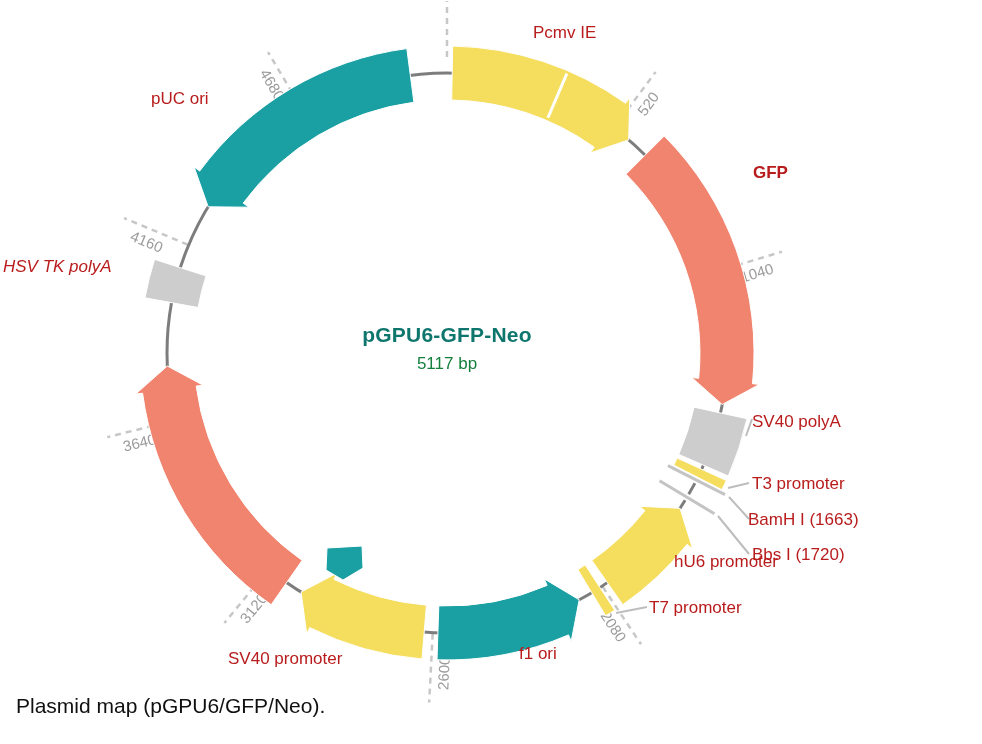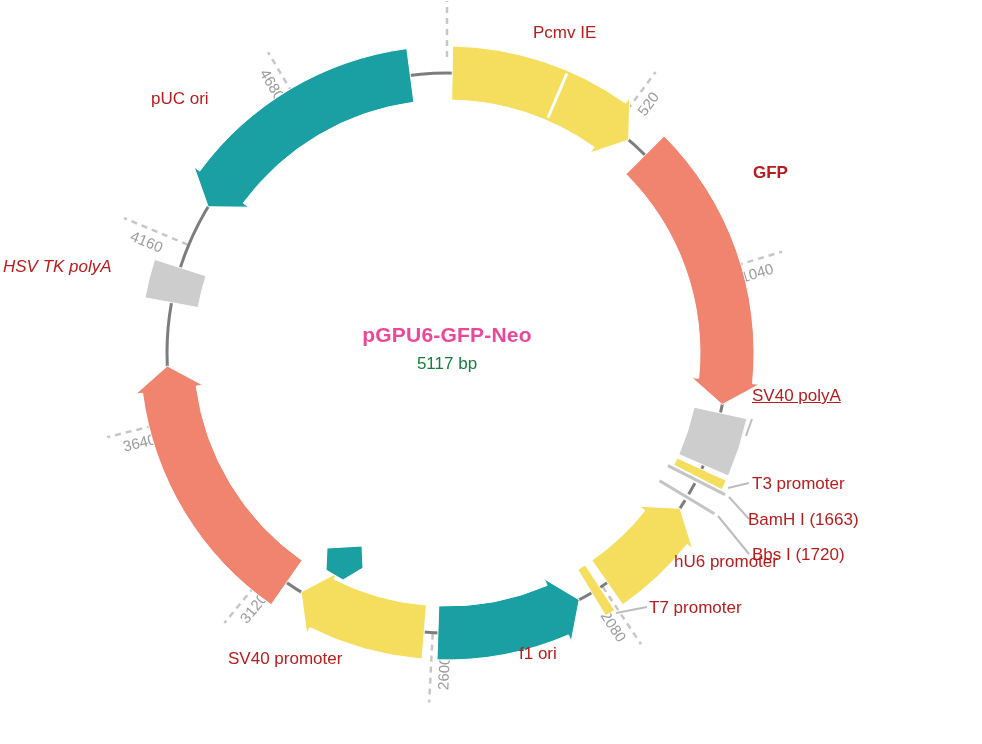--- a/index.html
+++ b/index.html
@@ -4,21 +4,21 @@
 <style>
   html,body{margin:0;padding:0;background:#ffffff;}
   body{width:982px;height:744px;position:relative;overflow:hidden;
        font-family:"Liberation Sans",sans-serif;}
   .stage{position:absolute;inset:0;}
   svg{position:absolute;left:0;top:0;}
   svg text{font-family:"Liberation Sans",sans-serif;}
   .lbl{position:absolute;font-size:17px;color:#b91c1c;white-space:nowrap;}
   .lbl.wrap{white-space:normal;width:128px;line-height:1.3;}
   .center{position:absolute;left:327px;top:323px;width:240px;text-align:center;}
-  .center .t{font-size:21px;font-weight:bold;color:#ec4899;letter-spacing:.2px;}
+  .center .t{font-size:21px;font-weight:bold;color:#0f766e;letter-spacing:.2px;}
   .center .s{font-size:17px;color:#15803d;margin-top:7px;}
   .caption{position:absolute;left:16px;top:694px;font-size:21px;color:#101010;}
 </style>
 </head>
 <body>
 
 <div class="stage">
 
   <svg id="plasmid-svg" width="982" height="744" viewBox="0 0 982 744">
       <line x1="614.4759338090496" y1="127.3613251351027" x2="655.5999175557557" y2="71.95538717895357" stroke="#c7c7c7" stroke-width="2.5" stroke-dasharray="6 5"></line>
@@ -63,24 +63,25 @@
       <line x1="616" y1="613" x2="647" y2="607" stroke="#BDBDBD" stroke-width="2"></line>
     </svg>
 
   <div class="center">
     <div class="t">pGPU6-GFP-Neo</div>
     <div class="s">5117 bp</div>
   </div>
 
   <div class="lbl" style="left:533px;top:23px;">Pcmv IE</div>
   <div class="lbl" style="left:753px;top:163px;font-weight:bold;">GFP</div>
-  <div class="lbl" style="left:752px;top:386px;text-decoration:underline;">SV40 polyA</div>
+  <div class="lbl" style="left:752px;top:412px;">SV40 polyA</div>
   <div class="lbl" style="left:752px;top:474px;text-align:center;">T3 promoter</div>
   <div class="lbl" style="left:748px;top:510px;">BamH I (1663)</div>
   <div class="lbl" style="left:752px;top:545px;">Bbs I (1720)</div>
   <div class="lbl" style="left:674px;top:552px;text-align:center;">hU6 promoter</div>
   <div class="lbl" style="left:649px;top:598px;">T7 promoter</div>
   <div class="lbl" style="left:519px;top:644px;">f1 ori</div>
   <div class="lbl" style="left:228px;top:649px;">SV40 promoter</div>
   <div class="lbl" style="left:3px;top:257px;font-style:italic;">HSV TK polyA</div>
   <div class="lbl" style="left:151px;top:89px;">pUC ori</div>
 
+  <div class="caption">Plasmid map (pGPU6/GFP/Neo).</div>
 </div>
 
 </body></html>

